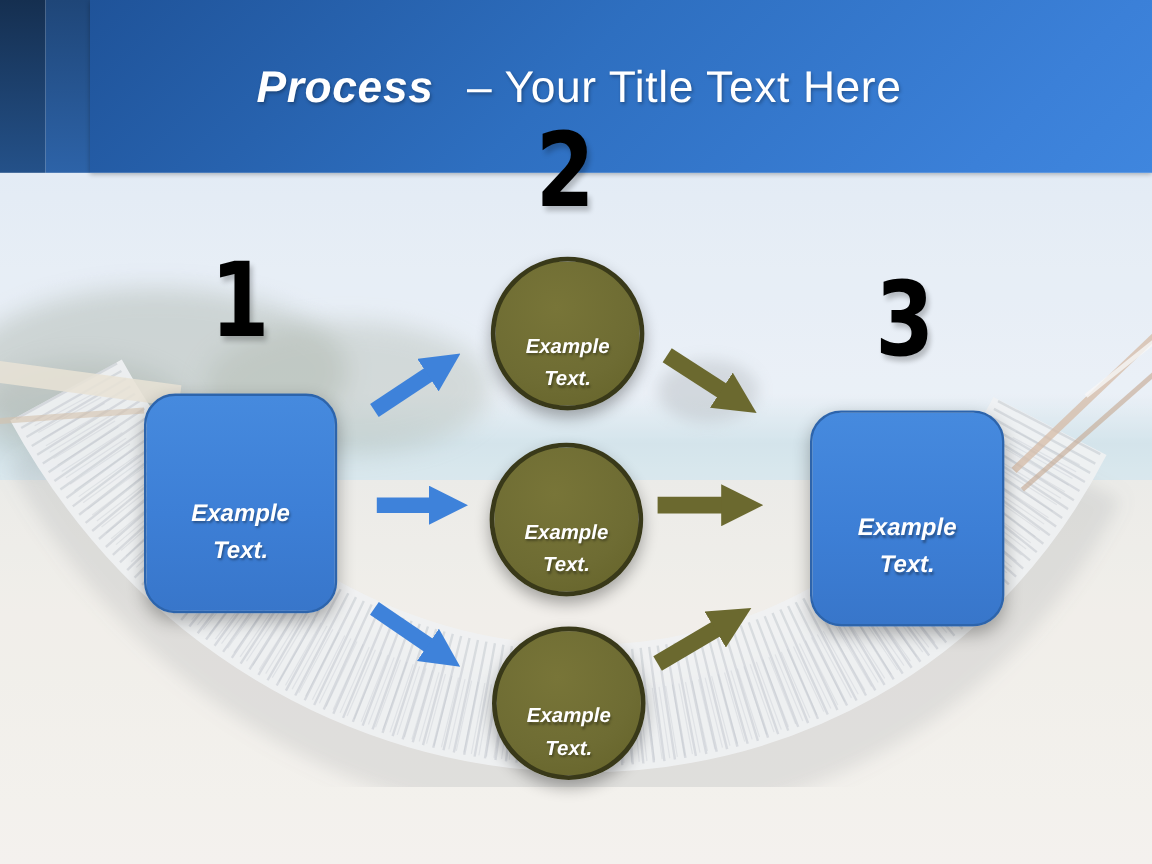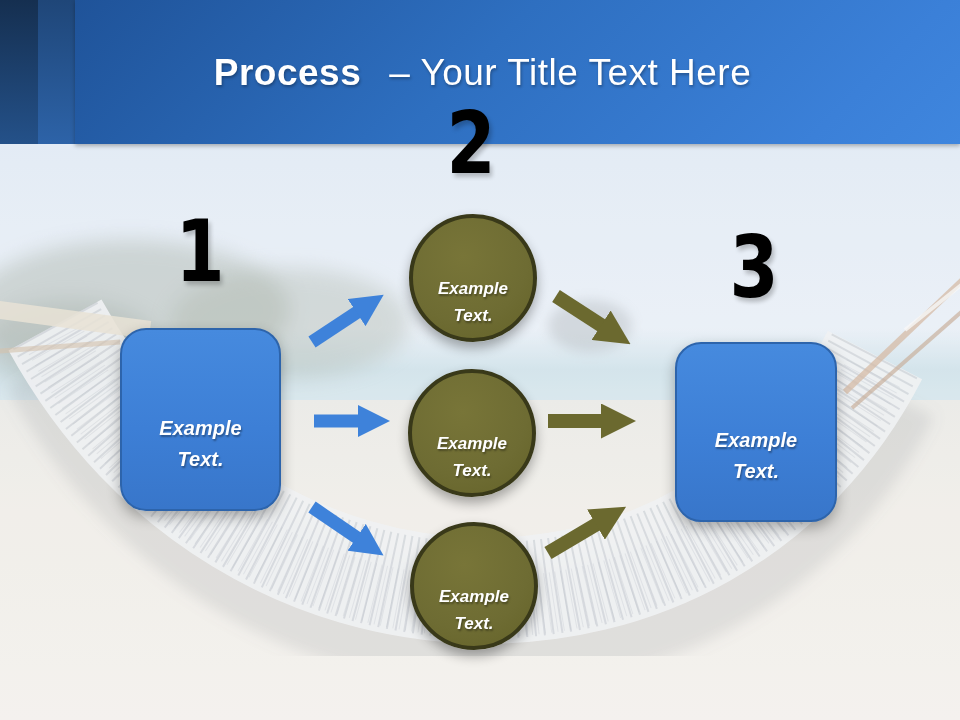--- a/index.html
+++ b/index.html
@@ -25,21 +25,21 @@
   
   .header{position:absolute;left:0;top:0;width:960px;height:144px;}
   .strip{position:absolute;top:0;height:144px;}
   .strip1{left:0;width:38px;background:linear-gradient(180deg,#152f50,#245189);}
   .strip2{left:38px;width:37px;background:linear-gradient(180deg,#1f4678,#2d63a8);}
   .band{position:absolute;left:75px;top:0;width:885px;height:144px;
         background:linear-gradient(135deg,#1f5399 0%,#2e6fc0 45%,#3b80d8 85%,#3f86de 100%);
         box-shadow:0 2px 4px rgba(0,0,0,0.28);}
   .title{position:absolute;left:0;right:70px;top:52px;text-align:center;color:#fff;
          font-size:37px;letter-spacing:.5px;text-shadow:1px 2px 3px rgba(0,0,0,0.30);white-space:nowrap;}
-  .title-em{font-weight:bold;}
+  .title-em{font-weight:bold;font-style:italic;}
   .title-rest{font-weight:400;margin-left:28px;}
   
   .num{position:absolute;width:120px;text-align:center;color:#000;
        font-family:"DejaVu Sans","Liberation Sans",sans-serif;font-weight:900;
        font-size:86px;line-height:1;transform:scaleX(.82);
        text-shadow:3px 4px 5px rgba(0,0,0,0.22);}
   #num1{left:140px;top:208px;}
   #num2{left:411px;top:100px;}
   #num3{left:694px;top:224px;}
   

